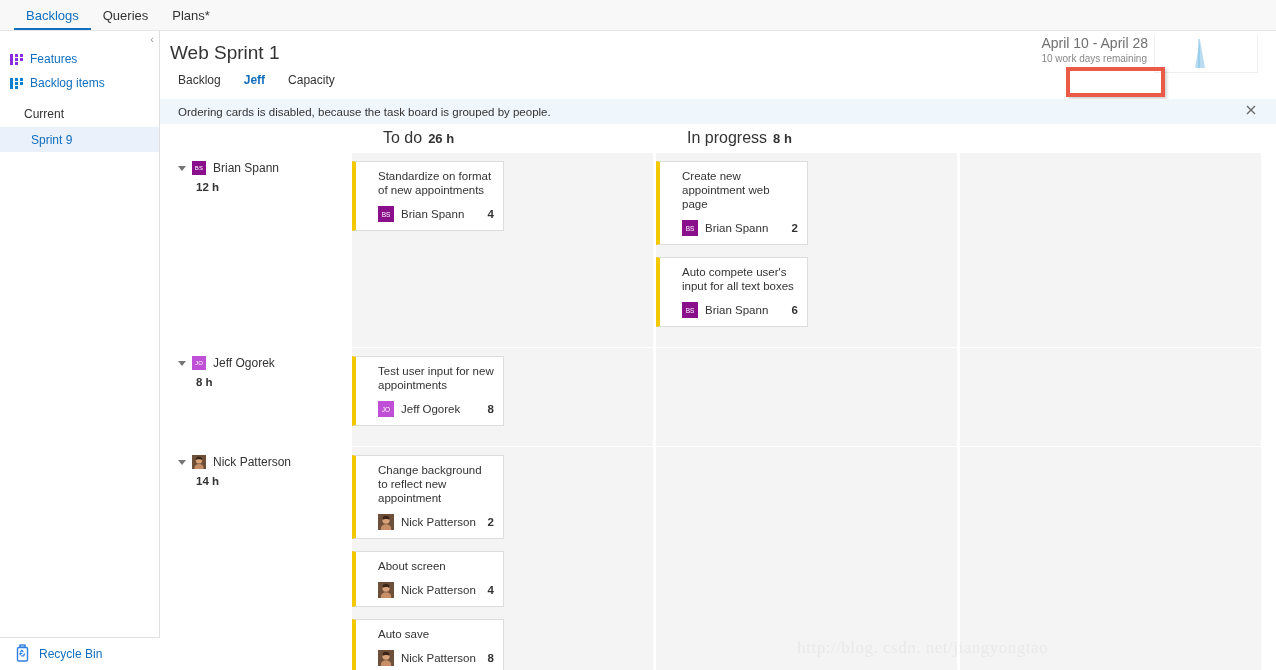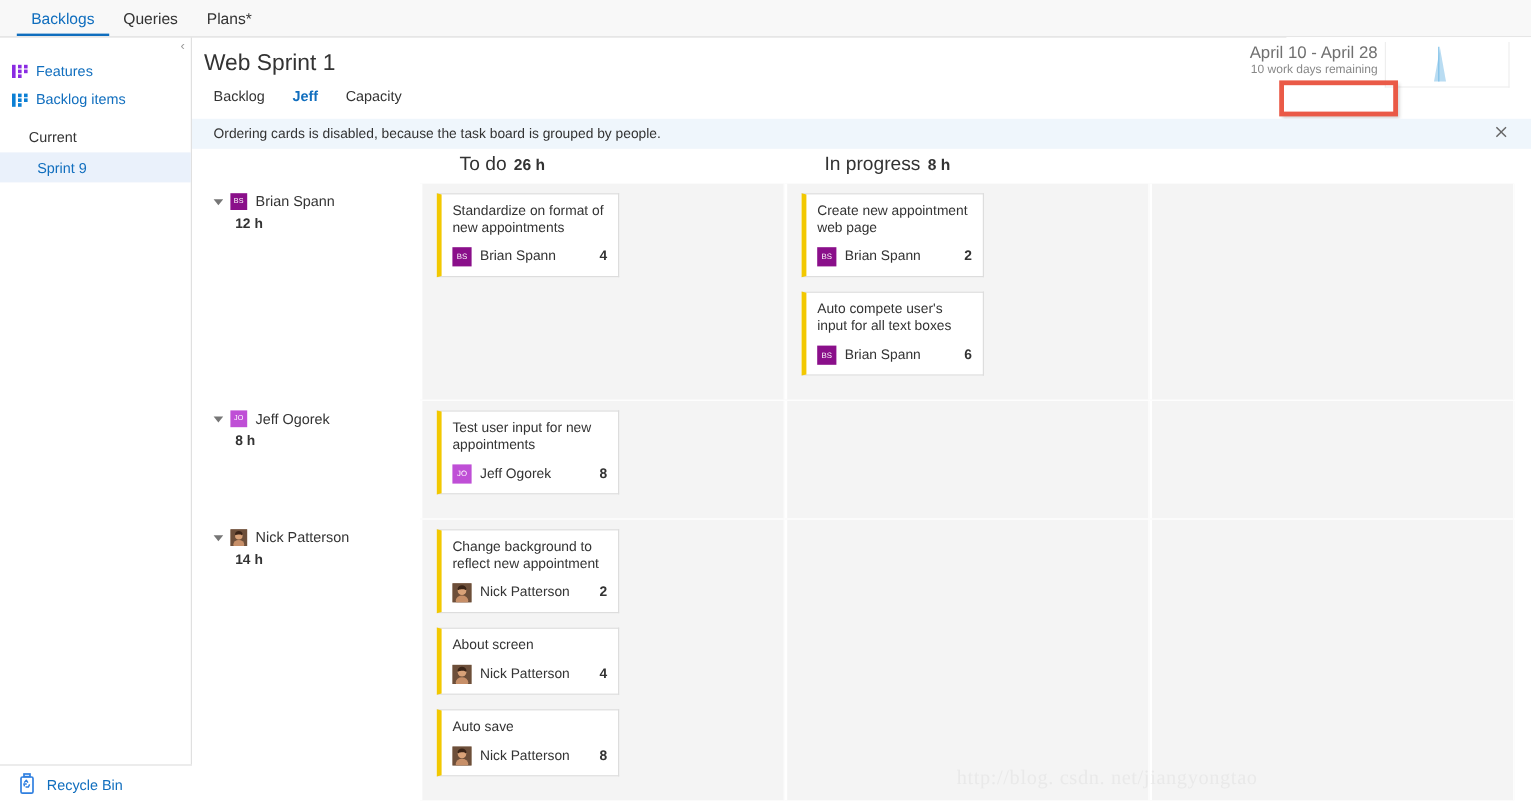--- a/index.html
+++ b/index.html
@@ -164,21 +164,20 @@
   }
   .subtab.active {
     color: #106ebe;
     font-weight: bold;
   }
 
   
   .sprint-info {
     position: absolute;
     top: 3px; right: 128px;
-    text-align: right;
   }
   .sprint-range {
     font-size: 14px;
     color: #707070;
     line-height: 18px;
   }
   .sprint-remaining {
     font-size: 10px;
     color: #888888;
     line-height: 13px;
@@ -336,25 +335,25 @@
     flex: 0 0 304px;
     background: #f4f4f4;
     border-left: 2px solid #ffffff;
     border-right: 1px solid #ffffff;
     padding: 8px 0 8px 0;
   }
 
   
   .card {
     width: 152px;
-    margin: 0 0 12px 12px;
+    margin: 0 0 12px 0;
     background: #ffffff;
     border: 1px solid #dddddd;
     border-left: 4px solid #f2c800;
-    padding: 7px 9px 8px 9px;
+    padding: 7px 9px 8px 22px;
     cursor: pointer;
   }
   .card-title {
     font-size: 11.5px;
     color: #333333;
     line-height: 14px;
     margin-bottom: 9px;
   }
   .card-footer {
     display: flex;

